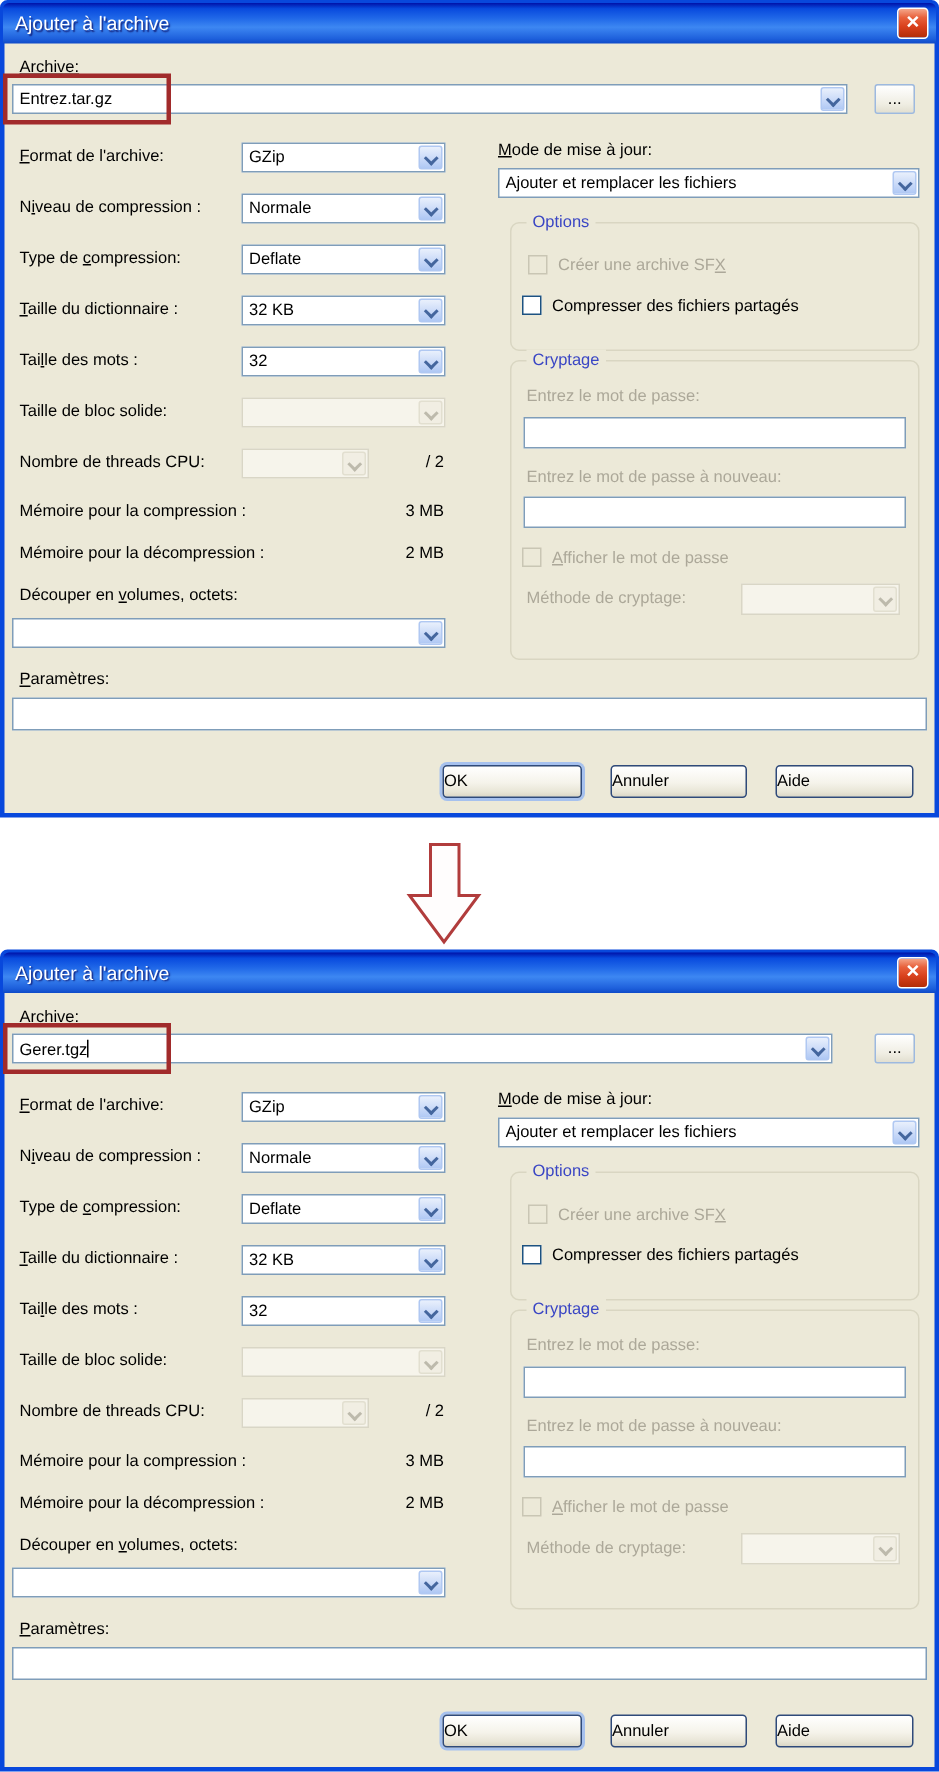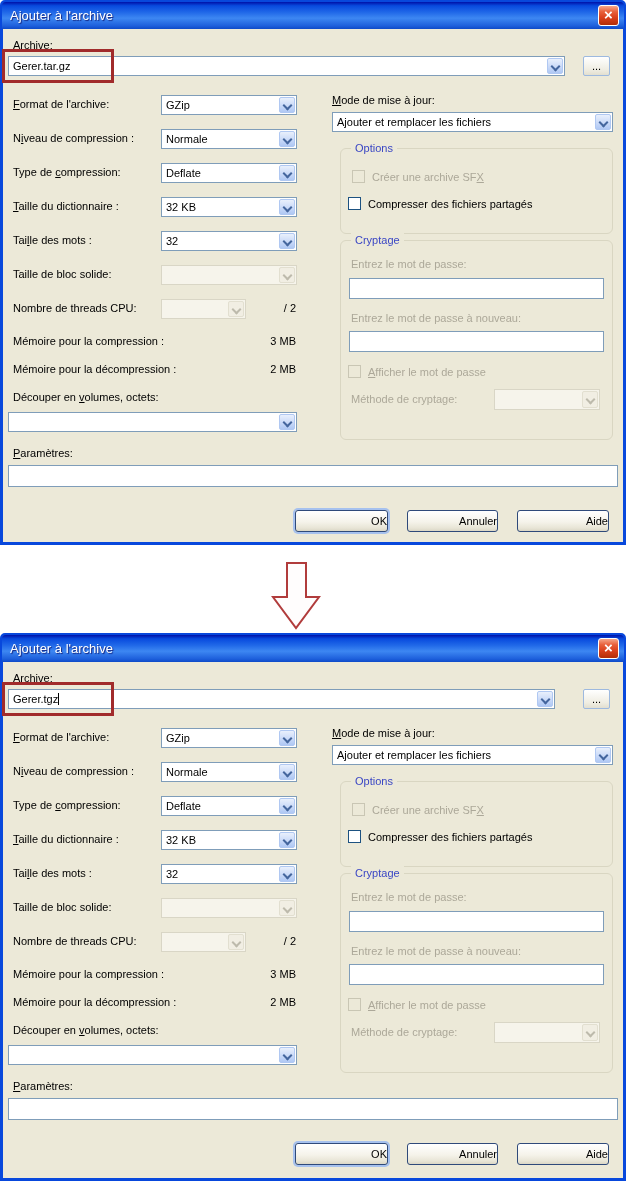--- a/index.html
+++ b/index.html
@@ -39,21 +39,21 @@
   .gtitle{position:absolute;top:-8px;left:10px;background:#ECE9D8;padding:0 4px;color:#3A46C4;line-height:14px}
 
   .cb{position:absolute;width:13px;height:13px;background:#fff;border:1px solid #1D5281;box-sizing:border-box}
   .cb.off{background:transparent;border-color:#C9C6B4}
 
   .tin{position:absolute;background:#fff;border:1px solid #7F9DB9;box-sizing:border-box;
        font:inherit;padding:2px 4px;margin:0;outline:none}
 
   .btn3d{position:absolute;height:22px;border:1px solid #2F4A7A;border-radius:3px;box-sizing:border-box;
        background:linear-gradient(180deg,#FFFFFF,#F5F3EA 55%,#E8E5D6 85%,#DBD7C6);
-       text-align:right;line-height:20px;cursor:default}
+       text-align:left;line-height:20px;cursor:default}
   .btn3d.focus{box-shadow:0 0 0 2px #A6C1EE}
   .mini{position:absolute;border:1px solid #9DB9DF;border-radius:2px;box-sizing:border-box;
        background:linear-gradient(180deg,#FFFFFF,#EFEDE2 70%,#E2DFD0);text-align:center;line-height:18px}
 
   .redbox{position:absolute;border:3px solid #A12B2B;box-sizing:border-box;z-index:5}
   .caret{display:inline-block;width:1px;height:12px;background:#000;vertical-align:-2px}
   .arrowwrap{position:absolute;left:258px;top:554px;width:76px;height:78px}
 </style>
 </head>
 <body>
@@ -64,21 +64,21 @@
 
   <section class="dlg dlg1">
     <div class="titlebar">
       <span class="title">Ajouter à l'archive</span>
       <span class="close">×</span>
     </div>
     <div class="client">
 
       <span class="lbl ulf" style="left:10px;top:10px">Archive:</span>
       <div class="combo" style="left:5px;top:27px;width:557px">
-        <span class="val"><span>Gerer.tar.gz</span></span>
+        <span class="val"><span>Entrez.tar.gz</span></span>
         <span class="abtn">
           <span class="chev"></span>
         </span>
       </div>
       <div class="mini" style="left:580px;top:27px;width:27px;height:20px">...</div>
       <div class="redbox" style="left:-1px;top:20px;width:112px;height:34px"></div>
 
       <span class="lbl" style="left:10px;top:69px"><u>F</u>ormat de l'archive:</span>
       <div class="combo" style="left:158px;top:66px;width:136px">
         <span class="val">GZip</span>

